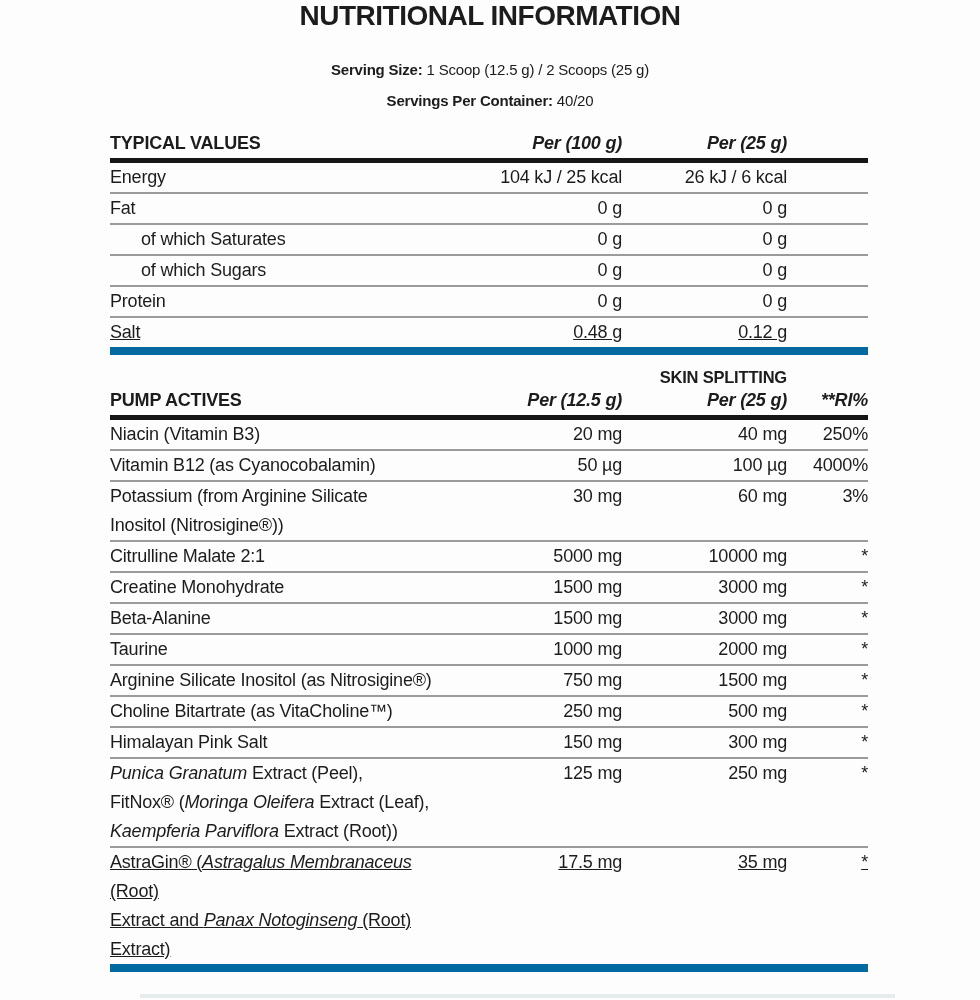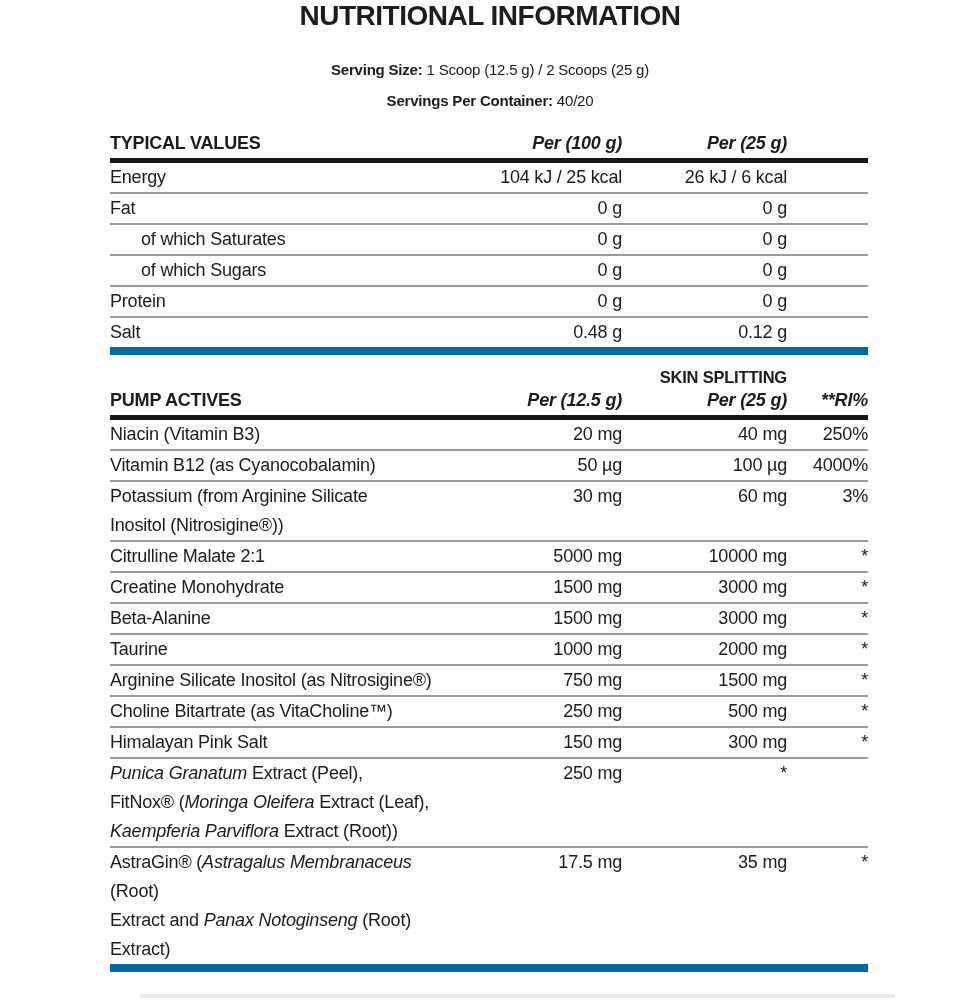--- a/index.html
+++ b/index.html
@@ -25,21 +25,21 @@
   .serving-line b { font-weight: 700; }
   .tables { margin-left: 110px; width: 758px; }
   .tbl { margin-top: 17px; }
   .grid4 { display: grid; grid-template-columns: 1fr 170px 165px 81px; }
   .hdr { align-items: end; padding-bottom: 4px; border-bottom: 5px solid #161616; }
   .hdr .h-title { font-weight: 700; font-size: 18px; }
   .hdr .h-col { font-weight: 700; font-size: 18px; text-align: right; font-style: italic; }
   .hdr .h-stack { text-align: right; }
   .hdr .h-top { font-weight: 700; font-size: 16.5px; padding-bottom: 3px; }
   .rows .row { border-bottom: 2px solid #9b9b9b; }
-  .rows .row:last-child { border-bottom: none; }
+  .rows .row:last-child { border-bottom: none; text-decoration: underline; }
   .tbl-end { border-bottom: 8px solid #0369a1; }
   .row .cell { font-size: 18px; }
   .row .name .line { line-height: 29px; }
   .row .name.indent { padding-left: 31px; }
   .row .val { text-align: right; line-height: 29px; align-self: start; }
   .it { font-style: italic; }
   .bottom-strip { position: absolute; left: 140px; top: 994px; width: 755px; height: 4px; background: #e6ebeb; }
 </style>
 </head>
 <body>
@@ -203,20 +203,21 @@
           <div class="cell val">150 mg</div>
           <div class="cell val">300 mg</div>
           <div class="cell val">*</div>
         </div>
         <div class="grid4 row">
           <div class="cell name">
             <div class="line"><span class="it">Punica Granatum</span><span> Extract (Peel),</span></div>
             <div class="line"><span>FitNox® (</span><span class="it">Moringa Oleifera</span><span> Extract (Leaf),</span></div>
             <div class="line"><span class="it">Kaempferia Parviflora</span><span> Extract (Root))</span></div>
           </div>
+          <div class="cell val">125 mg</div>
           <div class="cell val">250 mg</div>
           <div class="cell val">*</div>
         </div>
         <div class="grid4 row">
           <div class="cell name">
             <div class="line"><span>AstraGin® (</span><span class="it">Astragalus Membranaceus</span><span> (Root)</span></div>
             <div class="line"><span>Extract and </span><span class="it">Panax Notoginseng</span><span> (Root) Extract)</span></div>
           </div>
           <div class="cell val">17.5 mg</div>
           <div class="cell val">35 mg</div>

